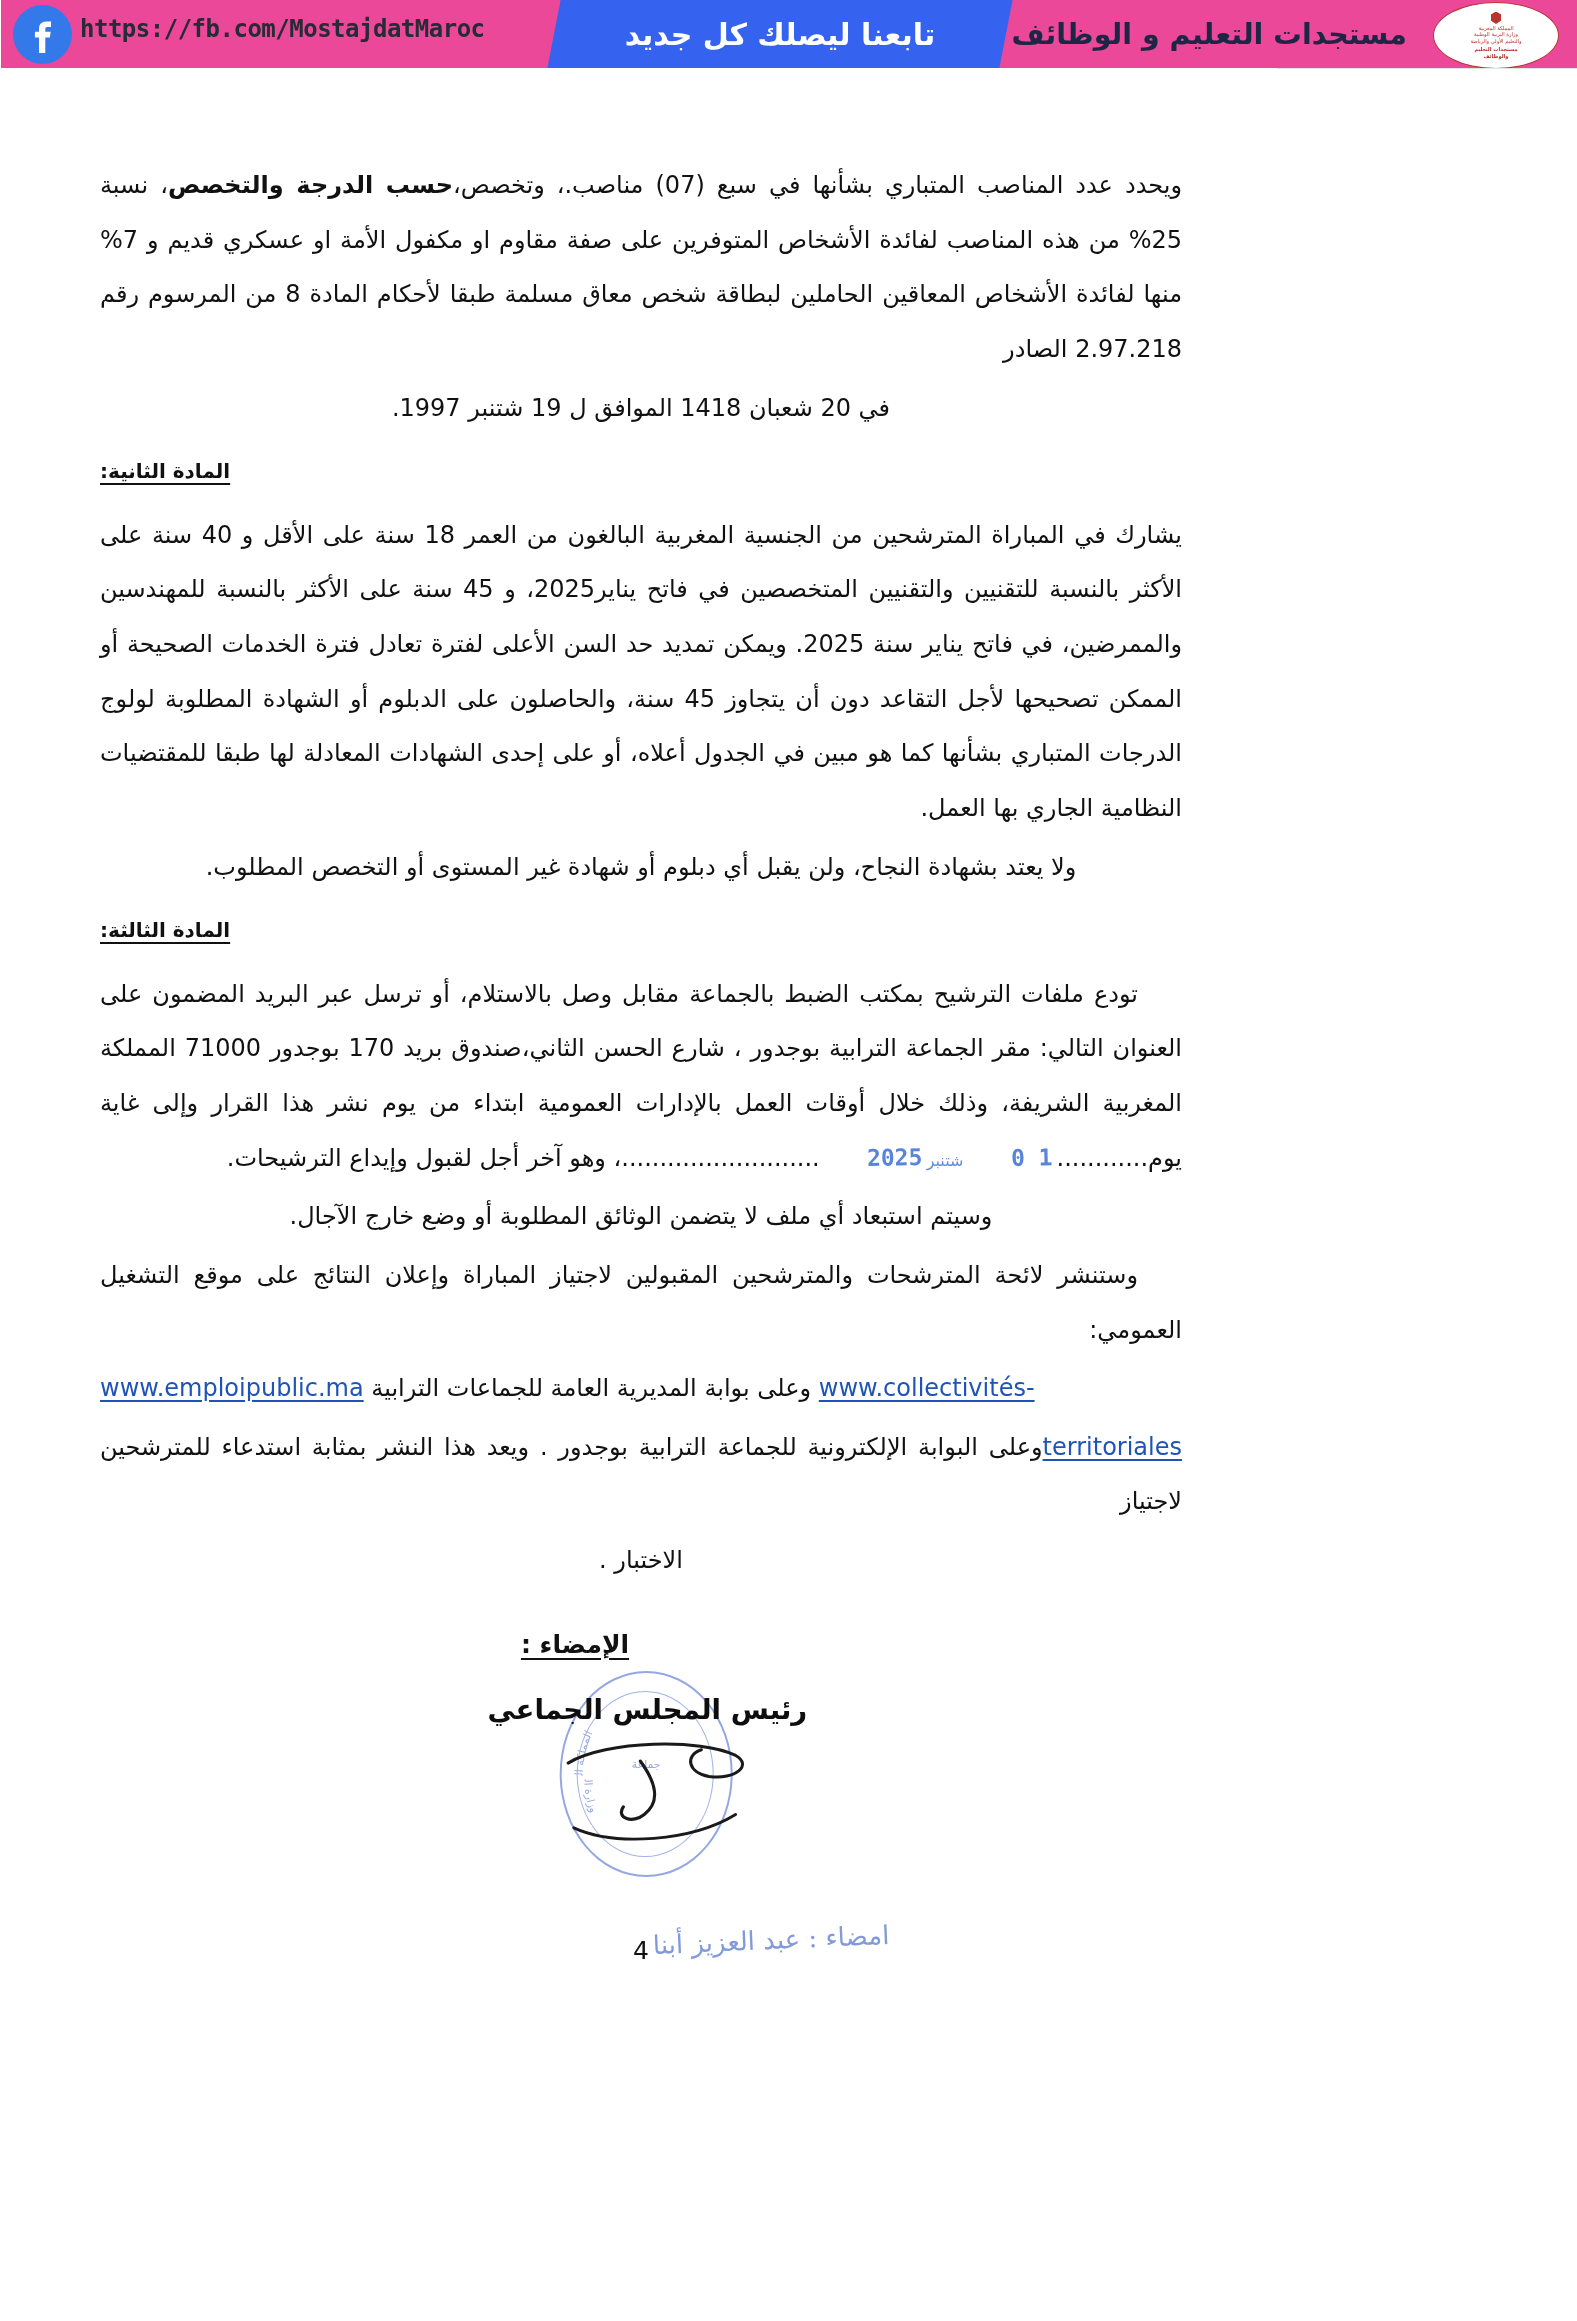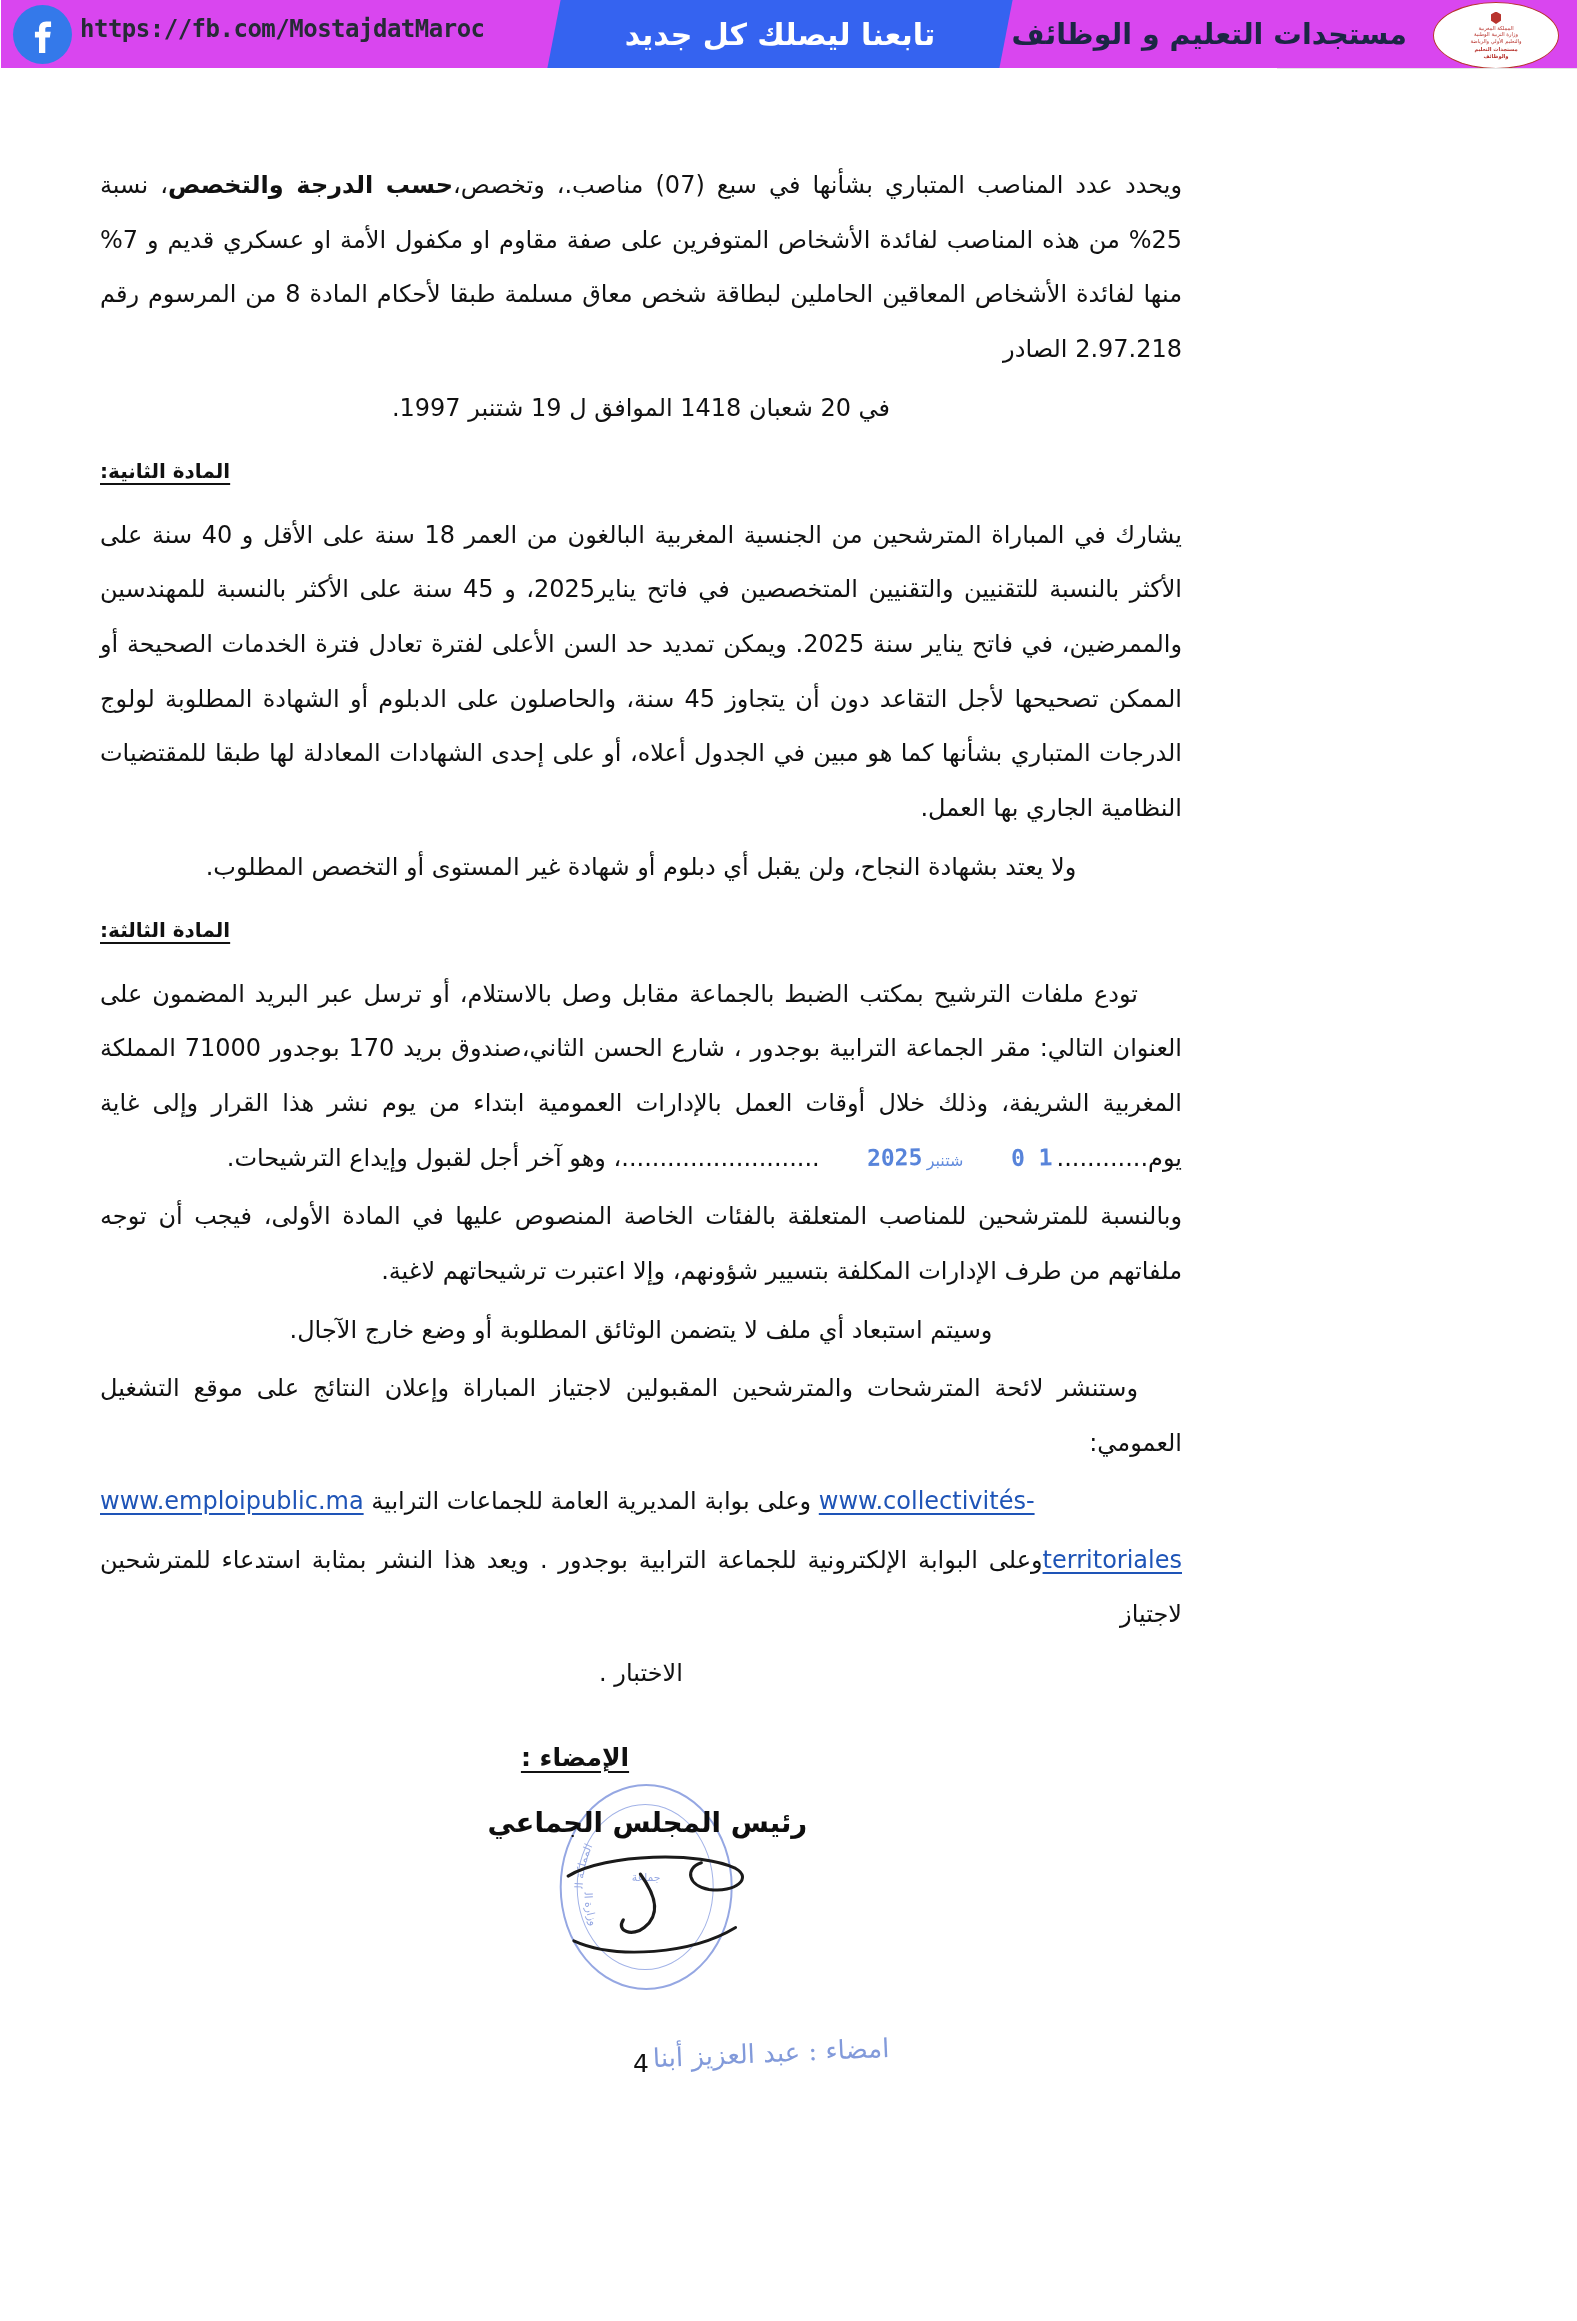--- a/index.html
+++ b/index.html
@@ -8,21 +8,21 @@
     width:1578px;height:2322px;
     background:#ffffff;
     font-family:"Liberation Serif","DejaVu Serif",serif;
     position:relative;
     overflow:hidden;
   }
 
   
   .banner{
     position:absolute;left:0;top:0;width:1578px;height:68px;
-    background:#d946ef;
+    background:#ec4899;
     border-bottom:1px solid #e4e4e4;
     overflow:hidden;
   }
   .banner-fb-logo{
     position:absolute;left:13.3px;top:4.8px;width:59px;height:59px;
     border-radius:50%;
     background:#3479ea;
     display:flex;align-items:center;justify-content:center;
   }
   .banner-fb-logo svg{display:block;}
@@ -257,21 +257,20 @@
 
     <div class="article-head"><span>المادة الثانية:</span></div>
 
     <p class="para">يشارك في المباراة المترشحين من الجنسية المغربية البالغون من العمر 18 سنة على الأقل و 40 سنة على الأكثر بالنسبة للتقنيين والتقنيين المتخصصين في فاتح يناير2025، و 45 سنة على الأكثر بالنسبة للمهندسين والممرضين، في فاتح يناير سنة 2025. ويمكن تمديد حد السن الأعلى لفترة تعادل فترة الخدمات الصحيحة أو الممكن تصحيحها لأجل التقاعد دون أن يتجاوز 45 سنة، والحاصلون على الدبلوم أو الشهادة المطلوبة لولوج الدرجات المتباري بشأنها كما هو مبين في الجدول أعلاه، أو على إحدى الشهادات المعادلة لها طبقا للمقتضيات النظامية الجاري بها العمل.</p>
     <p class="para center">ولا يعتد بشهادة النجاح، ولن يقبل أي دبلوم أو شهادة غير المستوى أو التخصص المطلوب.</p>
 
     <div class="article-head"><span>المادة الثالثة:</span></div>
 
     <p class="para para-indent"><span>تودع ملفات الترشيح بمكتب الضبط بالجماعة مقابل وصل بالاستلام، أو ترسل عبر البريد المضمون على العنوان التالي: مقر الجماعة الترابية بوجدور ، شارع الحسن الثاني،صندوق بريد 170 بوجدور  71000 المملكة المغربية الشريفة، وذلك خلال أوقات العمل بالإدارات العمومية ابتداء من يوم نشر هذا القرار وإلى غاية يوم</span><span class="dots">............</span><span class="stamp-date">0 1</span><span class="stamp-date-ar">شتنبر</span><span class="stamp-date">2025</span><span class="dots">..........................</span><span>، وهو آخر أجل لقبول وإيداع الترشيحات.</span></p>
 
-    <p class="para">وبالنسبة للمترشحين للمناصب المتعلقة بالفئات الخاصة المنصوص عليها في المادة الأولى، فيجب أن توجه ملفاتهم من طرف الإدارات المكلفة بتسيير شؤونهم، وإلا اعتبرت ترشيحاتهم لاغية.</p>
 
     <p class="para center">وسيتم استبعاد أي ملف لا يتضمن الوثائق المطلوبة أو وضع خارج الآجال.</p>
 
     <p class="para para-indent">وستنشر لائحة المترشحات والمترشحين المقبولين لاجتياز المباراة وإعلان النتائج على موقع التشغيل العمومي:</p>
 
     <p class="para" style="text-align:left;"><a class="link" href="#">www.collectivités-</a><span> وعلى بوابة المديرية العامة للجماعات الترابية </span><a class="link" href="#">www.emploipublic.ma</a></p>
 
     <p class="para"><a class="link" href="#">territoriales</a><span>وعلى البوابة الإلكترونية للجماعة الترابية بوجدور . ويعد هذا النشر بمثابة استدعاء للمترشحين لاجتياز</span></p>
 
     <p class="para center">الاختبار .</p>

